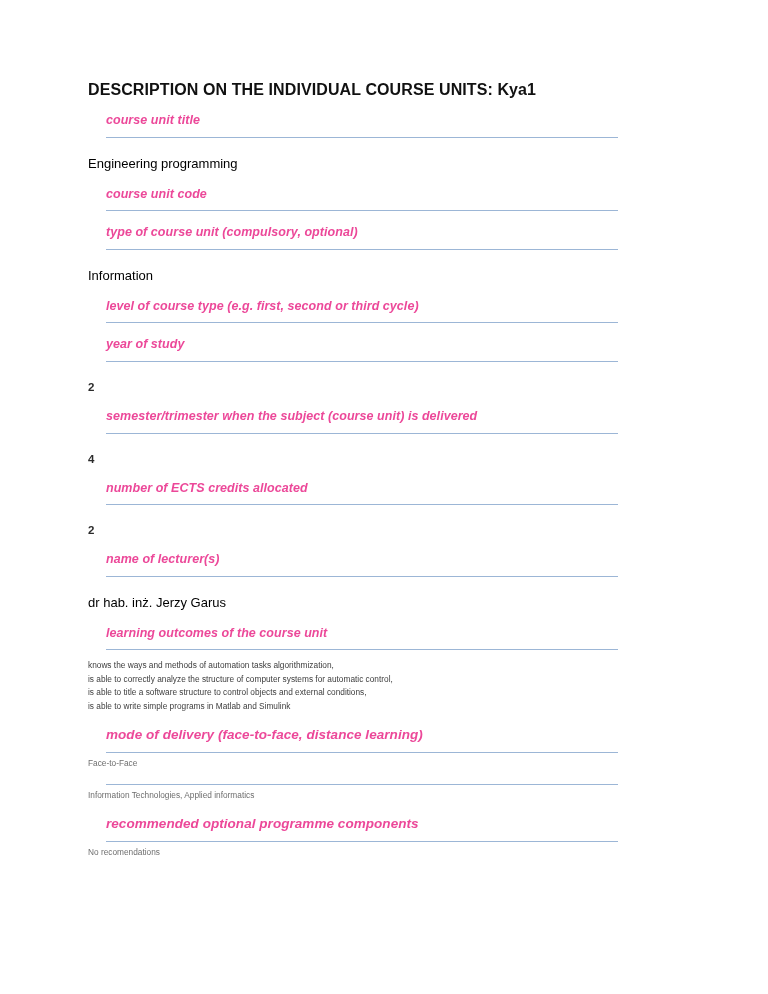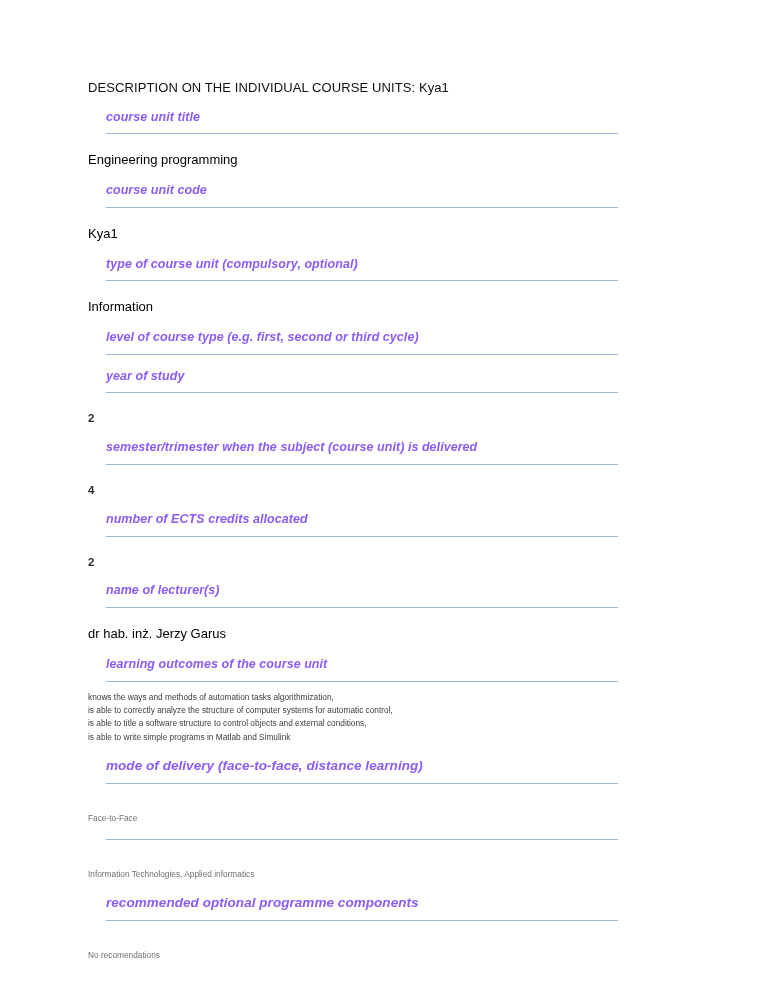--- a/index.html
+++ b/index.html
@@ -20,38 +20,38 @@
     position: relative;
     width: 768px;
     height: 994px;
     background: #ffffff;
     box-sizing: border-box;
     padding: 80px 128px 0 88px;
   }
 
   
   .doc-title {
-    font-size: 13px;
-    font-weight: normal;
+    font-size: 16px;
+    font-weight: bold;
     color: #111111;
     letter-spacing: 0.1px;
     margin: 0 0 0 0;
     line-height: 1.2;
   }
 
   
   .field-label-wrap {
     margin-left: 18px;
     margin-top: 14px;
   }
   .field-label {
     font-size: 12.5px;
     font-style: italic;
     font-weight: bold;
-    color: #8b5cf6;
+    color: #ec4899;
     line-height: 1.25;
     letter-spacing: 0.05px;
     white-space: nowrap;
   }
   .field-label.lg {
     font-size: 13.5px;
   }
   .field-rule {
     height: 0;
     border-bottom: 1.4px solid #9cb6d6;
@@ -69,21 +69,21 @@
   }
   .answer.num {
     font-weight: bold;
     font-size: 11.5px;
     color: #2b2b2b;
   }
   .answer.small {
     font-size: 8.3px;
     color: #6e6e6e;
     line-height: 1.55;
-    margin-top: 28px;
+    margin-top: 4px;
   }
   .answer.small-list {
     font-size: 8.3px;
     color: #3d3d3d;
     line-height: 1.62;
     margin-top: 9px;
   }
   .answer.small-list div {
     white-space: nowrap;
   }
@@ -103,21 +103,20 @@
           <div class="field-label">course unit title</div>
           <div class="field-rule"></div>
         </div>
         <div class="answer">Engineering programming</div>
       </div>
       <div class="block">
         <div class="field-label-wrap">
           <div class="field-label">course unit code</div>
           <div class="field-rule"></div>
         </div>
-        <div class="answer">Kya1</div>
       </div>
       <div class="block">
         <div class="field-label-wrap">
           <div class="field-label">type of course unit (compulsory, optional)</div>
           <div class="field-rule"></div>
         </div>
         <div class="answer">Information</div>
       </div>
       <div class="block">
         <div class="field-label-wrap">

